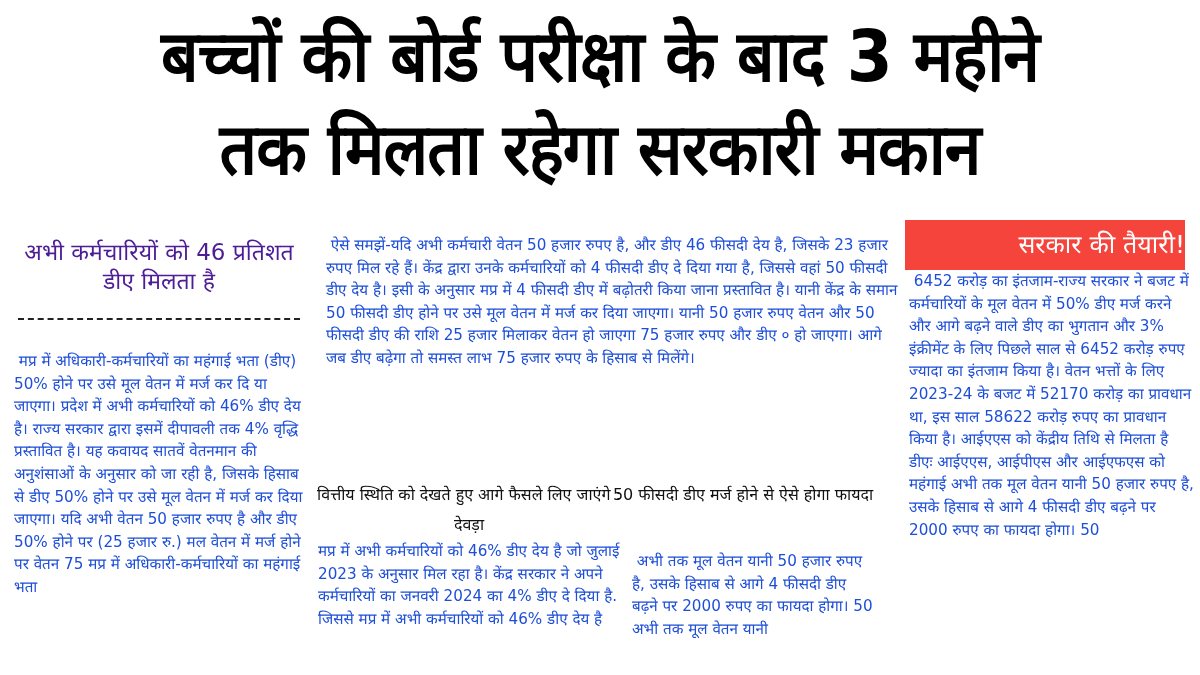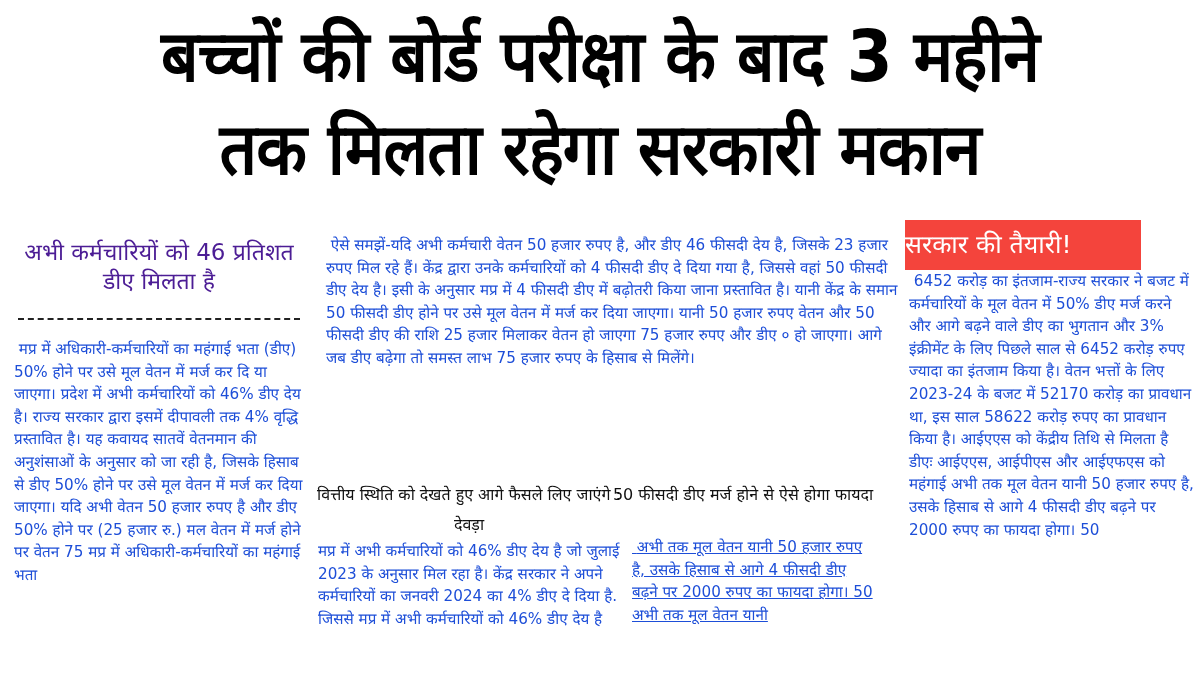--- a/index.html
+++ b/index.html
@@ -48,47 +48,47 @@
       margin-left: 4px;
       height: 0;
       border-top: 2px dashed #222;
       width: 282px;
     }
     .body-text {
       font-size: 15.2px;
       line-height: 22.6px;
       color: #1d4ed8;
     }
-    .left-body { margin-top: 18px; }
+    .left-body { margin-top: 30px; }
 
     
     .mid-top { left: 326px; top: 234px; width: 572px; }
 
     
     .mid-left { left: 314px; top: 480px; width: 310px; }
     .mid-right { left: 612px; top: 480px; width: 262px; }
     .subhead {
       font-size: 16px;
       line-height: 30px;
       text-align: center;
       color: #111;
     }
     .mid-left .body-text { text-align: left; padding-left: 4px; }
-    .mid-right .body-text { margin-top: 26px; padding-left: 20px; text-decoration: underline; }
+    .mid-right .body-text { margin-top: 40px; padding-left: 20px; }
 
     
     .right-col { left: 905px; top: 220px; width: 290px; }
     .red-banner {
       background: #f4443c;
       color: #ffffff;
       font-size: 25px;
       line-height: 50px;
       height: 50px;
-      width: 236px;
-      text-align: left;
+      width: 280px;
+      text-align: right;
       white-space: nowrap;
     }
     .right-col .body-text { padding-left: 4px; }
 
     .indent::before { content: "\00a0"; }
   </style>
 </head>
 <body>
 
 <div class="headline">

